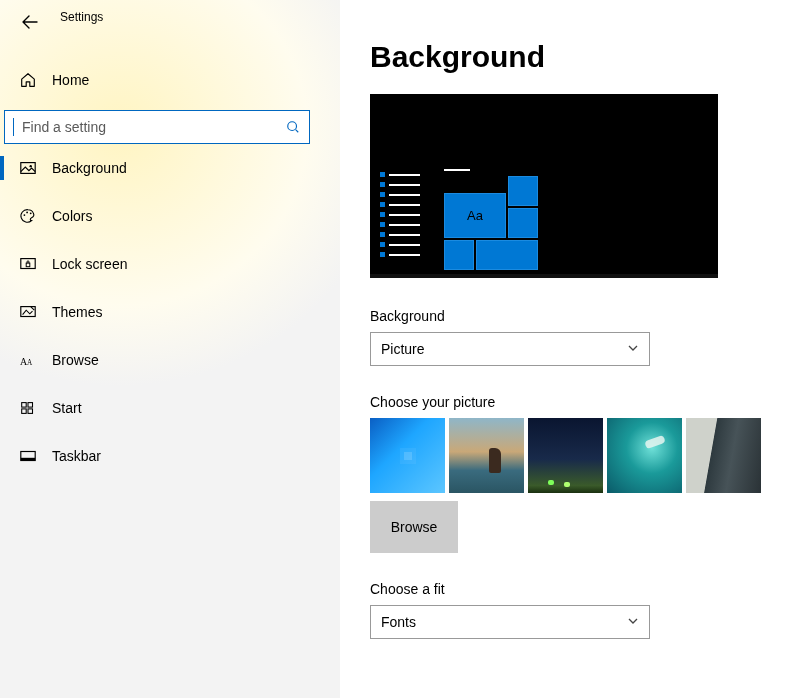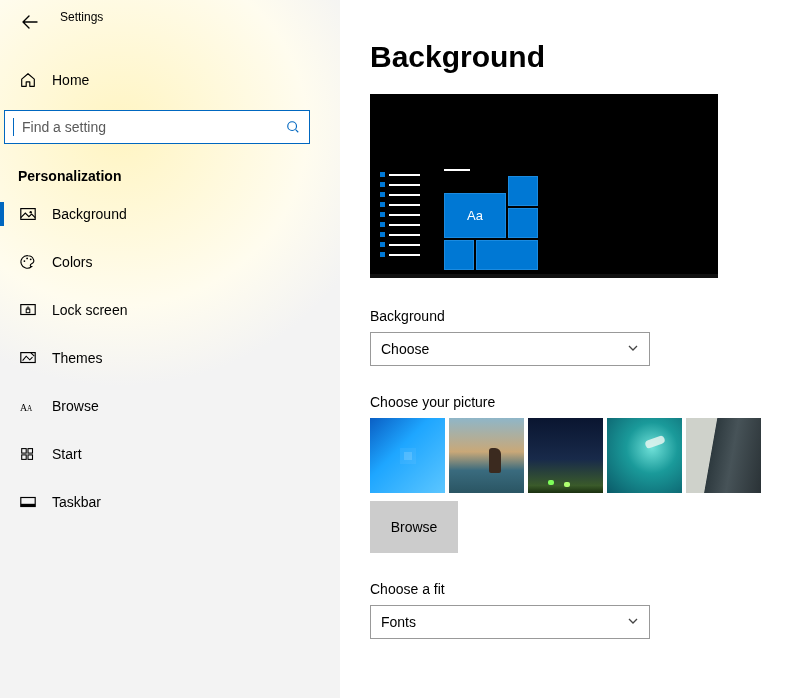--- a/index.html
+++ b/index.html
@@ -121,21 +121,21 @@
   .preview .list .row .line { height:2px; background:#fff; flex:1;}
   .preview .bar {
     position:absolute; left:74px; top:75px; width:26px; height:2px; background:#fff;
   }
   .preview .tiles {
     position:absolute; left:74px; top:82px;
     display:grid; grid-template-columns: 30px 30px 30px;
     grid-auto-rows: 30px; gap:2px;
   }
   .preview .tiles .t { background:#0078d4; border:1px solid #1b8be0;}
-  .preview .tiles .big { grid-column: span 2; grid-row: span 2; display:flex; align-items:center; justify-content:center; color:#ffffff; font-size:13px;margin-top:17px;}
+  .preview .tiles .big { grid-column: span 2; grid-row: span 2; display:flex; align-items:center; justify-content:center; color:#000000; font-size:13px;margin-top:17px;}
   .preview .tiles .sm { }
   .section-label { font-size: 14px; margin-bottom: 8px; }
   .dropdown {
     width: 280px; height: 34px;
     border: 1px solid #999;
     display: flex; align-items: center;
     padding: 0 10px;
     justify-content: space-between;
     margin-bottom: 28px;
     background:#fff;
@@ -194,21 +194,20 @@
     <span class="caret"></span>
     <input type="text" placeholder="Find a setting" style="">
     <span class="s-icon">
       <svg viewBox="0 0 16 16" width="14" height="14">
           <circle cx="7" cy="7" r="5" stroke="#0067c0" stroke-width="1.3" fill="none"></circle>
           <path d="M11 11 L14 14" stroke="#0067c0" stroke-width="1.3"></path>
         </svg>
     </span>
   </div>
 
-  <div class="category-title">Personalization</div>
 
   <div class="nav-item active">
     <span class="icon">
       <svg viewBox="0 0 20 20" width="18" height="18">
           <rect x="2" y="4" width="16" height="12" stroke="#000" stroke-width="1.3" fill="none"></rect>
           <path d="M2 14 L7 9 L11 13 L14 10 L18 14" stroke="#000" stroke-width="1.3" fill="none"></path>
           <circle cx="13" cy="8" r="1.3" fill="#000"></circle>
         </svg>
     </span>
     <span class="label">Background</span>
@@ -329,21 +328,21 @@
       <div class="t sm"></div>
       <div class="t sm"></div>
       <div class="t sm"></div>
       <div class="t sm" style="grid-column:span 2"></div>
     </div>
     <div class="taskbar"></div>
   </div>
 
   <div class="section-label">Background</div>
   <div class="dropdown">
-    <span>Choose</span>
+    <span>Picture</span>
     <span class="chev">
       <svg viewBox="0 0 12 12">
           <path d="M2 4 L6 8 L10 4" stroke="#444" stroke-width="1.3" fill="none"></path>
         </svg>
     </span>
   </div>
 
   <div class="section-label">Choose your picture</div>
   <div class="thumbs">
     <div class="thumb th1"></div>

